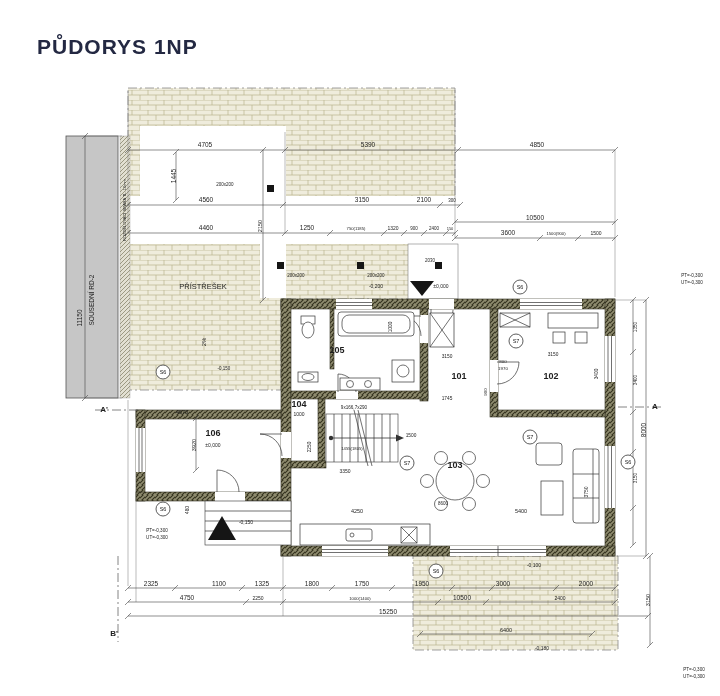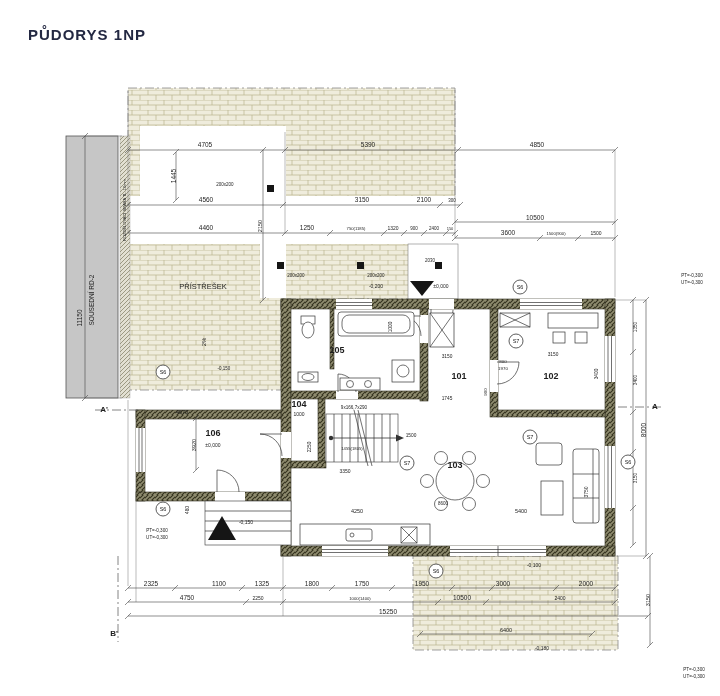--- a/index.html
+++ b/index.html
@@ -1,19 +1,19 @@
 <!DOCTYPE html>
 <html style="--title_color: #232842; --terrace_fill: #efecdc; --terrace_line: #b7b08d; --wall_fill: #8f8c6f; --wall_line: #35331f; --neighbor_fill: #c6c6c6; --line_color: #3a3a3a;"><head>
 <meta charset="utf-8">
 <style>
   html,body{margin:0;padding:0;background:#ffffff;}
   body{width:720px;height:696px;position:relative;overflow:hidden;
        font-family:"Liberation Sans",sans-serif;}
-  #title{position:absolute;left:28px;top:26px;margin:0;
-         font-size:15px;font-weight:bold;letter-spacing:1px;
+  #title{position:absolute;left:28px;top:26px;margin:9px;
+         font-size:21px;font-weight:bold;letter-spacing:1px;
          color:var(--title_color,#232842);font-family:"Liberation Sans",sans-serif;}
   svg{position:absolute;left:0;top:0;}
   .ann{fill:#1e1e1e;font-family:"Liberation Sans",sans-serif;}
   .dimline{stroke:#444;stroke-width:0.6;}
   .thin{stroke:#777;stroke-width:0.5;fill:none;}
   .dashdot{stroke:#666;stroke-width:0.8;fill:none;stroke-dasharray:9 3 2 3;}
   .wall{fill:url(#wallhatch);stroke:#2f2e1f;stroke-width:0.6;}
   .opening{fill:#ffffff;}
   .glaze{stroke:#333;stroke-width:0.7;fill:none;}
   .furn{stroke:#333;stroke-width:0.7;fill:none;}

